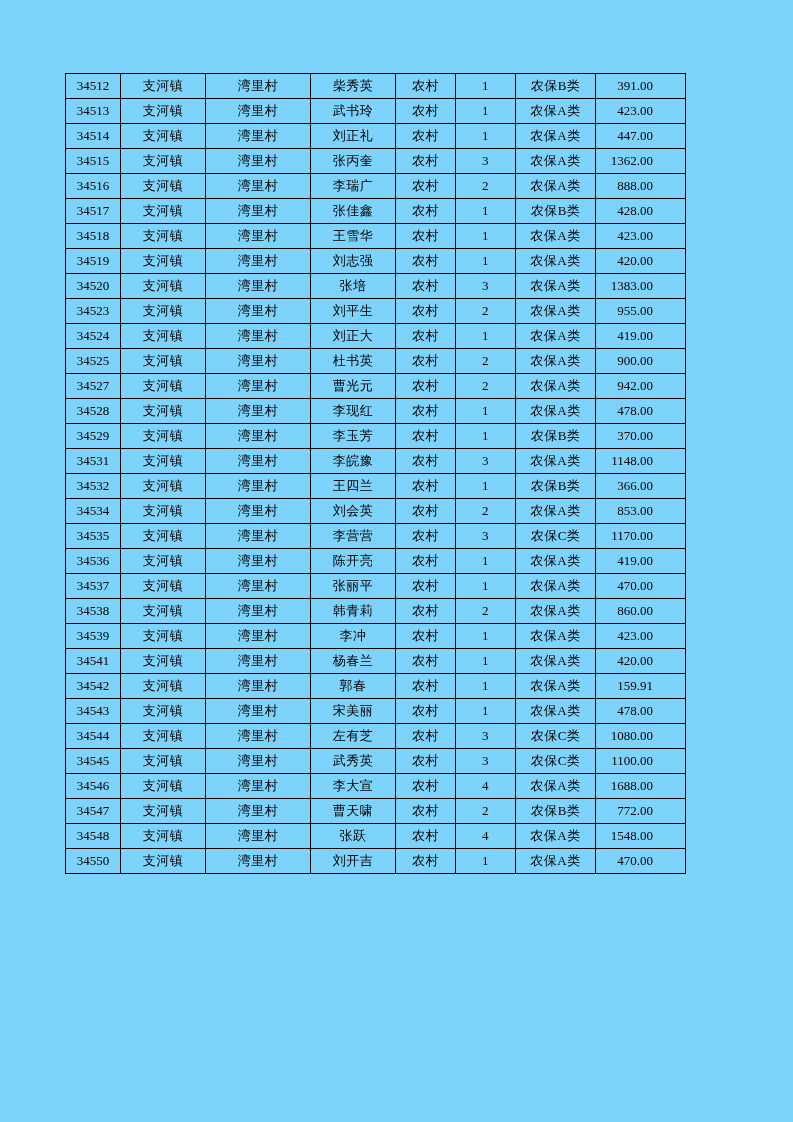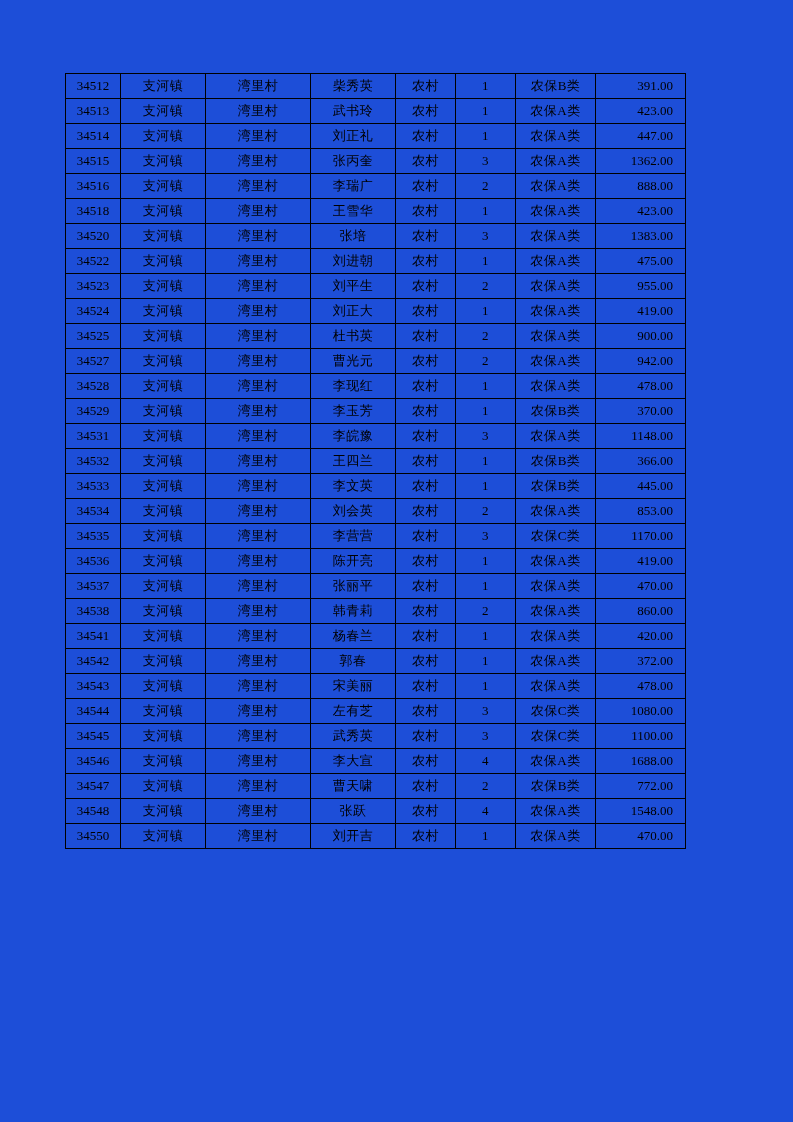--- a/index.html
+++ b/index.html
@@ -13,21 +13,21 @@
     position: relative;
     font-family: "Liberation Serif", "DejaVu Serif", serif;
     color: #000000;
   }
   .sheet {
     position: absolute;
     left: 0;
     top: 0;
     width: 793px;
     height: 1122px;
-    background: #1d4ed8;
+    background: #7dd3fc;
   }
   table.data-table {
     position: absolute;
     left: 65px;
     top: 73px;
     width: 620px;
     border-collapse: collapse;
     table-layout: fixed;
     font-size: 13px;
   }
@@ -36,21 +36,21 @@
     height: 24px;
     padding: 0;
     text-align: center;
     vertical-align: middle;
     white-space: nowrap;
     overflow: hidden;
     letter-spacing: 0.5px;
   }
   table.data-table td.col-amount {
     text-align: right;
-    padding-right: 12px;
+    padding-right: 32px;
     letter-spacing: 0;
   }
   table.data-table td.col-id {
     letter-spacing: 0;
   }
 </style>
 </head>
 <body>
 
 <div class="sheet">
@@ -110,50 +110,60 @@
           <td class="col-id">34516</td>
           <td class="col-town">支河镇</td>
           <td class="col-village">湾里村</td>
           <td class="col-name">李瑞广</td>
           <td class="col-category">农村</td>
           <td class="col-count">2</td>
           <td class="col-insurance_type">农保A类</td>
           <td class="col-amount">888.00</td>
         </tr>
         <tr>
+          <td class="col-id">34517</td>
+          <td class="col-town">支河镇</td>
+          <td class="col-village">湾里村</td>
+          <td class="col-name">张佳鑫</td>
+          <td class="col-category">农村</td>
+          <td class="col-count">1</td>
+          <td class="col-insurance_type">农保B类</td>
+          <td class="col-amount">428.00</td>
+        </tr>
+        <tr>
           <td class="col-id">34518</td>
           <td class="col-town">支河镇</td>
           <td class="col-village">湾里村</td>
           <td class="col-name">王雪华</td>
           <td class="col-category">农村</td>
           <td class="col-count">1</td>
           <td class="col-insurance_type">农保A类</td>
           <td class="col-amount">423.00</td>
         </tr>
         <tr>
+          <td class="col-id">34519</td>
+          <td class="col-town">支河镇</td>
+          <td class="col-village">湾里村</td>
+          <td class="col-name">刘志强</td>
+          <td class="col-category">农村</td>
+          <td class="col-count">1</td>
+          <td class="col-insurance_type">农保A类</td>
+          <td class="col-amount">420.00</td>
+        </tr>
+        <tr>
           <td class="col-id">34520</td>
           <td class="col-town">支河镇</td>
           <td class="col-village">湾里村</td>
           <td class="col-name">张培</td>
           <td class="col-category">农村</td>
           <td class="col-count">3</td>
           <td class="col-insurance_type">农保A类</td>
           <td class="col-amount">1383.00</td>
         </tr>
         <tr>
-          <td class="col-id">34522</td>
-          <td class="col-town">支河镇</td>
-          <td class="col-village">湾里村</td>
-          <td class="col-name">刘进朝</td>
-          <td class="col-category">农村</td>
-          <td class="col-count">1</td>
-          <td class="col-insurance_type">农保A类</td>
-          <td class="col-amount">475.00</td>
-        </tr>
-        <tr>
           <td class="col-id">34523</td>
           <td class="col-town">支河镇</td>
           <td class="col-village">湾里村</td>
           <td class="col-name">刘平生</td>
           <td class="col-category">农村</td>
           <td class="col-count">2</td>
           <td class="col-insurance_type">农保A类</td>
           <td class="col-amount">955.00</td>
         </tr>
         <tr>
@@ -218,30 +228,20 @@
         </tr>
         <tr>
           <td class="col-id">34532</td>
           <td class="col-town">支河镇</td>
           <td class="col-village">湾里村</td>
           <td class="col-name">王四兰</td>
           <td class="col-category">农村</td>
           <td class="col-count">1</td>
           <td class="col-insurance_type">农保B类</td>
           <td class="col-amount">366.00</td>
-        </tr>
-        <tr>
-          <td class="col-id">34533</td>
-          <td class="col-town">支河镇</td>
-          <td class="col-village">湾里村</td>
-          <td class="col-name">李文英</td>
-          <td class="col-category">农村</td>
-          <td class="col-count">1</td>
-          <td class="col-insurance_type">农保B类</td>
-          <td class="col-amount">445.00</td>
         </tr>
         <tr>
           <td class="col-id">34534</td>
           <td class="col-town">支河镇</td>
           <td class="col-village">湾里村</td>
           <td class="col-name">刘会英</td>
           <td class="col-category">农村</td>
           <td class="col-count">2</td>
           <td class="col-insurance_type">农保A类</td>
           <td class="col-amount">853.00</td>
@@ -280,38 +280,48 @@
           <td class="col-id">34538</td>
           <td class="col-town">支河镇</td>
           <td class="col-village">湾里村</td>
           <td class="col-name">韩青莉</td>
           <td class="col-category">农村</td>
           <td class="col-count">2</td>
           <td class="col-insurance_type">农保A类</td>
           <td class="col-amount">860.00</td>
         </tr>
         <tr>
+          <td class="col-id">34539</td>
+          <td class="col-town">支河镇</td>
+          <td class="col-village">湾里村</td>
+          <td class="col-name">李冲</td>
+          <td class="col-category">农村</td>
+          <td class="col-count">1</td>
+          <td class="col-insurance_type">农保A类</td>
+          <td class="col-amount">423.00</td>
+        </tr>
+        <tr>
           <td class="col-id">34541</td>
           <td class="col-town">支河镇</td>
           <td class="col-village">湾里村</td>
           <td class="col-name">杨春兰</td>
           <td class="col-category">农村</td>
           <td class="col-count">1</td>
           <td class="col-insurance_type">农保A类</td>
           <td class="col-amount">420.00</td>
         </tr>
         <tr>
           <td class="col-id">34542</td>
           <td class="col-town">支河镇</td>
           <td class="col-village">湾里村</td>
           <td class="col-name">郭春</td>
           <td class="col-category">农村</td>
           <td class="col-count">1</td>
           <td class="col-insurance_type">农保A类</td>
-          <td class="col-amount">372.00</td>
+          <td class="col-amount">159.91</td>
         </tr>
         <tr>
           <td class="col-id">34543</td>
           <td class="col-town">支河镇</td>
           <td class="col-village">湾里村</td>
           <td class="col-name">宋美丽</td>
           <td class="col-category">农村</td>
           <td class="col-count">1</td>
           <td class="col-insurance_type">农保A类</td>
           <td class="col-amount">478.00</td>

